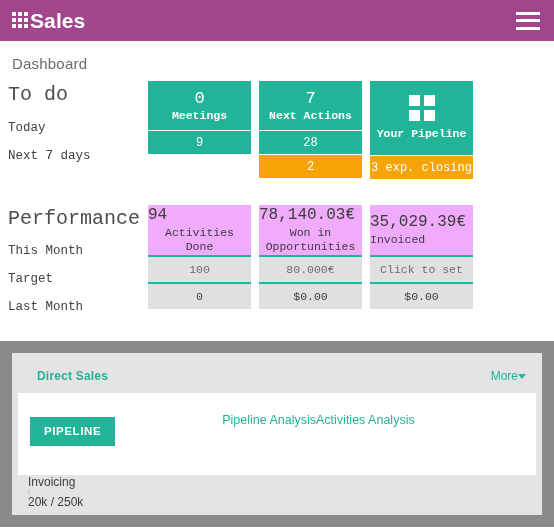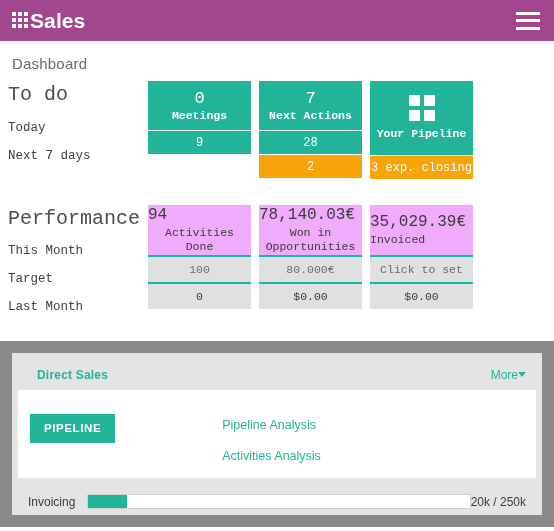--- a/index.html
+++ b/index.html
@@ -233,37 +233,38 @@
     border: none;
     height: 29px;
     line-height: 13px;
     cursor: pointer;
     align-self: flex-start;
     margin-top: 10px;
     font-family: "Liberation Sans", sans-serif;
   }
   .links {
     margin-left: 107px;
-    margin-top: 12px;
-    display: flex;
-    flex-direction: column;
-    gap: 12px;
+    margin-top: 4px;
+    display: flex;
+    flex-direction: row;
+    gap: 0;
   }
   .links a {
     color: #22b498;
     font-size: 12.5px;
     text-decoration: none;
     cursor: pointer;
     line-height: 19px;
   }
   .card-foot {
     height: 34px;
     display: flex;
-    align-items: flex-end;
+    align-items: flex-start;
     padding: 0 10px;
+    flex-direction: column;
   }
   .foot-label {
     font-size: 12px;
     color: #3c3c3c;
     margin-right: 12px;
     white-space: nowrap;
   }
   .progress-outer {
     flex: 1 1 auto;
     height: 15px;

